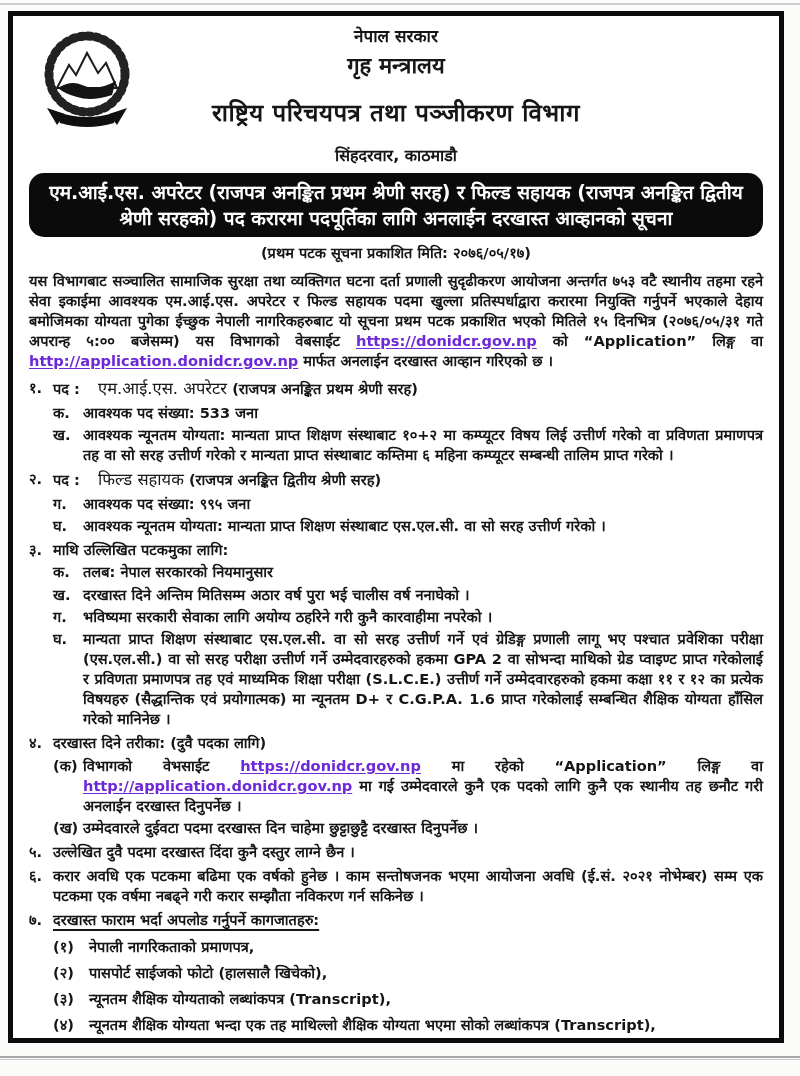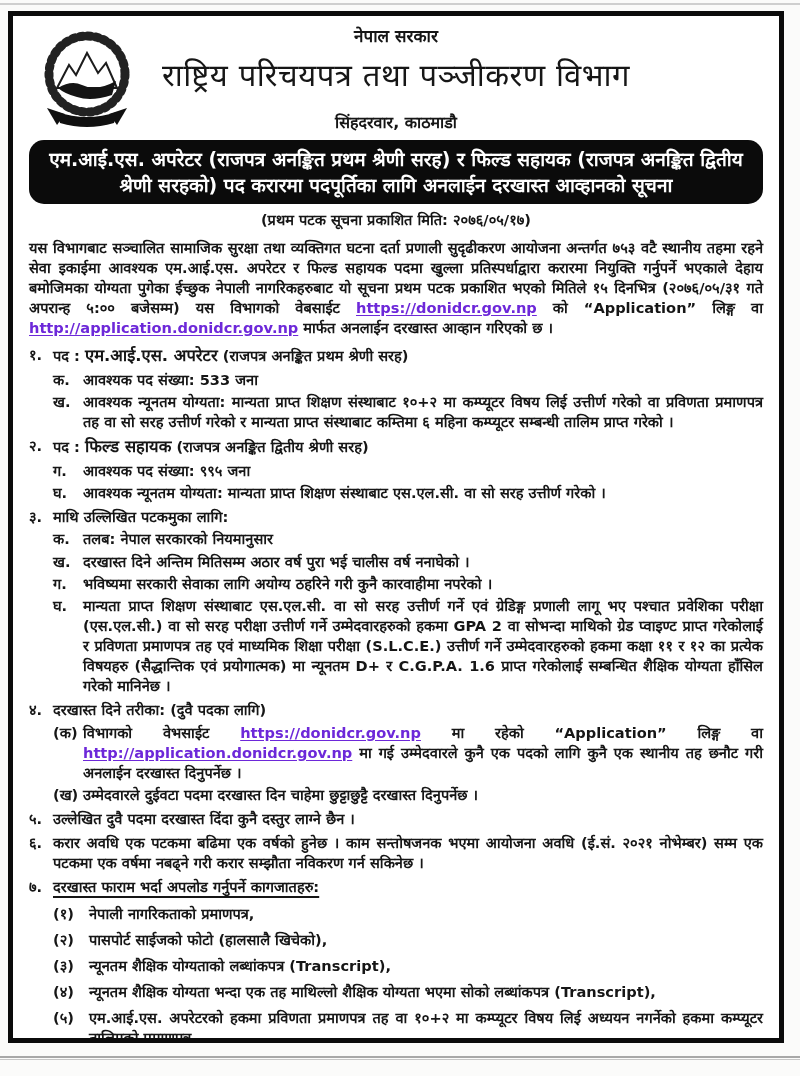--- a/index.html
+++ b/index.html
@@ -15,40 +15,40 @@
   .notice-box{
     position:absolute;top:11px;left:8px;width:776px;height:1032px;
     border:5px solid #0b0b0b;background:#ffffff;
     box-sizing:border-box;padding:6px 16px 0 16px;overflow:hidden;
   }
   
   .header{position:relative;text-align:center;padding-top:2px;}
   .emblem{position:absolute;left:8px;top:6px;width:100px;height:106px;}
   .h-govt{font-size:17px;font-weight:700;}
   .h-ministry{font-size:22px;font-weight:700;margin-top:2px;}
-  .h-dept{font-size:31px;font-weight:400;margin-top:6px;letter-spacing:.5px;}
+  .h-dept{font-size:24px;font-weight:700;margin-top:16px;letter-spacing:.5px;}
   .h-addr{font-size:16px;font-weight:600;margin-top:16px;}
   
   .banner{
     background:#0b0b0b;color:#ffffff;border-radius:15px;
     margin:7px 0 4px;padding:6px 20px;text-align:center;
     font-size:19px;font-weight:700;line-height:1.38;
   }
   .date-line{text-align:center;font-size:15.5px;font-weight:700;margin:6px 0 7px;}
   
   .bt{font-size:14.6px;font-weight:600;line-height:1.38;}
   .intro{text-align:justify;margin-bottom:7px;}
   .doc-link{color:#6d28d9;font-weight:700;text-decoration:underline;text-underline-offset:2px;cursor:pointer;}
   
   .row{display:flex;margin:4px 0 2px;}
   .row .num{flex:0 0 24px;font-weight:700;}
   .row .content{flex:1;text-align:justify;}
   .head-bold{font-weight:700;}
   .pos-label{font-weight:700;}
-  .pos-title{font-weight:700;font-size:16.5px;}
+  .pos-title{font-weight:400;font-size:16.5px;margin-left:13px;}
   .sub{display:flex;margin:2px 0 2px 24px;}
   .sub .key{flex:0 0 30px;font-weight:700;}
   .sub .text{flex:1;text-align:justify;}
   .docs .sub{margin:6px 0 6px 24px;}
   .docs .key{flex:0 0 36px;font-weight:600;}
   .underlined{text-decoration:underline;text-decoration-thickness:2px;text-underline-offset:4px;}
 </style>
 </head>
 <body>
 
@@ -60,20 +60,21 @@
     <svg class="emblem" viewBox="0 0 100 106">
       <circle cx="50" cy="46" r="38" fill="none" stroke="#222222" stroke-width="9" stroke-dasharray="3.2 4.6" stroke-linecap="round"></circle>
       <circle cx="50" cy="46" r="31" fill="#ffffff"></circle>
       <path d="M20 60 L32 37 L39 47 L50 25 L61 45 L69 35 L80 60 Z" fill="#ffffff" stroke="#1c1c1c" stroke-width="2"></path>
       <path d="M21 60 Q34 52 45 57 Q59 64 79 53 L75 67 Q54 74 40 69 Q28 66 21 60 Z" fill="#141414"></path>
       <path d="M10 80 L28 86 L20 97 Z" fill="#101010"></path>
       <path d="M90 80 L72 86 L80 97 Z" fill="#101010"></path>
       <path d="M20 84 Q50 94 80 84 L77 95 Q50 103 23 95 Z" fill="#101010"></path>
     </svg>
     <div class="h-govt">नेपाल सरकार</div>
+    <div class="h-ministry">गृह मन्त्रालय</div>
     <div class="h-dept">राष्ट्रिय परिचयपत्र तथा पञ्जीकरण विभाग</div>
     <div class="h-addr">सिंहदरवार, काठमाडौ</div>
   </div>
 
   <div class="banner">एम.आई.एस. अपरेटर (राजपत्र अनङ्कित प्रथम श्रेणी सरह) र फिल्ड सहायक (राजपत्र अनङ्कित द्वितीय श्रेणी सरहको) पद करारमा पदपूर्तिका लागि अनलाईन दरखास्त आव्हानको सूचना</div>
 
   <div class="date-line bt">(प्रथम पटक सूचना प्रकाशित मिति: २०७६/०५/१७)</div>
 
   <p class="bt intro" style="margin:0 0 7px 0;">
     <span>यस विभागबाट सञ्चालित सामाजिक सुरक्षा तथा व्यक्तिगत घटना दर्ता प्रणाली सुदृढीकरण आयोजना अन्तर्गत ७५३ वटै स्थानीय तहमा रहने सेवा इकाईमा आवश्यक एम.आई.एस. अपरेटर र फिल्ड सहायक पदमा खुल्ला प्रतिस्पर्धाद्वारा करारमा नियुक्ति गर्नुपर्ने भएकाले देहाय बमोजिमका योग्यता पुगेका ईच्छुक नेपाली नागरिकहरुबाट यो सूचना प्रथम पटक प्रकाशित भएको मितिले १५ दिनभित्र (२०७६/०५/३१ गते अपरान्ह ५:०० बजेसम्म) यस विभागको वेबसाईट </span><span class="doc-link">https://donidcr.gov.np</span><span> को “Application” लिङ्ग वा </span><span class="doc-link">http://application.donidcr.gov.np</span><span> मार्फत अनलाईन दरखास्त आव्हान गरिएको छ ।</span>

